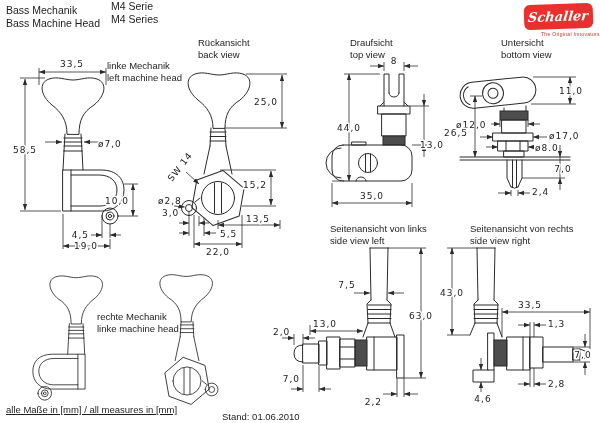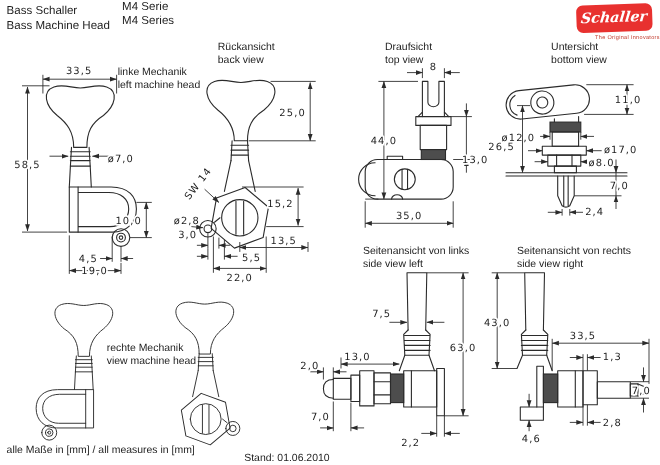--- a/index.html
+++ b/index.html
@@ -20,21 +20,21 @@
   text.dt{font-family:"DejaVu Sans",sans-serif;font-size:9px;letter-spacing:1px;fill:#1c1c1c;
         paint-order:stroke;stroke:#fff;stroke-width:3px;stroke-linejoin:round;}
   .mid{text-anchor:middle;} .end{text-anchor:end;}
 </style>
 </head>
 <body>
 
 <div id="page">
 
   <div class="hdr" style="left:6px;top:4px;">
-    <div>Bass Schaller</div>
+    <div>Bass Mechanik</div>
     <div>Bass Machine Head</div>
   </div>
   <div class="hdr" style="left:111px;top:0;">
     <div>M4 Serie</div>
     <div>M4 Series</div>
   </div>
   <div id="logo">
     <span class="brand">Schaller</span>
   </div>
   <div id="tagline">The Original Innovators</div>
@@ -50,32 +50,32 @@
   <div class="vlabel" style="left:501px;top:37px;">
     <div>Untersicht</div>
     <div>bottom view</div>
   </div>
   <div class="vlabel" style="left:107px;top:60px;">
     <div>linke Mechanik</div>
     <div>left machine head</div>
   </div>
   <div class="vlabel" style="left:97px;top:311px;">
     <div>rechte Mechanik</div>
-    <div>view machine head</div>
+    <div>linke machine head</div>
   </div>
   <div class="vlabel" style="left:330px;top:223px;">
     <div>Seitenansicht von links</div>
     <div>side view left</div>
   </div>
   <div class="vlabel" style="left:470px;top:223px;">
     <div>Seitenansicht von rechts</div>
     <div>side view right</div>
   </div>
 
-  <div class="foot" style="left:6px;top:404px;">alle Maße in [mm] / all measures in [mm]</div>
+  <div class="foot" style="left:6px;top:404px;text-decoration:underline;">alle Maße in [mm] / all measures in [mm]</div>
   <div class="foot" style="left:222px;top:411px;">Stand: 01.06.2010</div>
 
   <svg width="600" height="423" viewBox="0 0 600 423">
     <defs>
       <marker id="ar" viewBox="0 0 10 10" refX="9.5" refY="5" markerWidth="8" markerHeight="8" orient="auto-start-reverse">
         <path d="M0,1.6 L10,5 L0,8.4 Z" fill="#2b2b2b"></path>
       </marker>
     </defs>
 
     <g transform="translate(5,58)">

